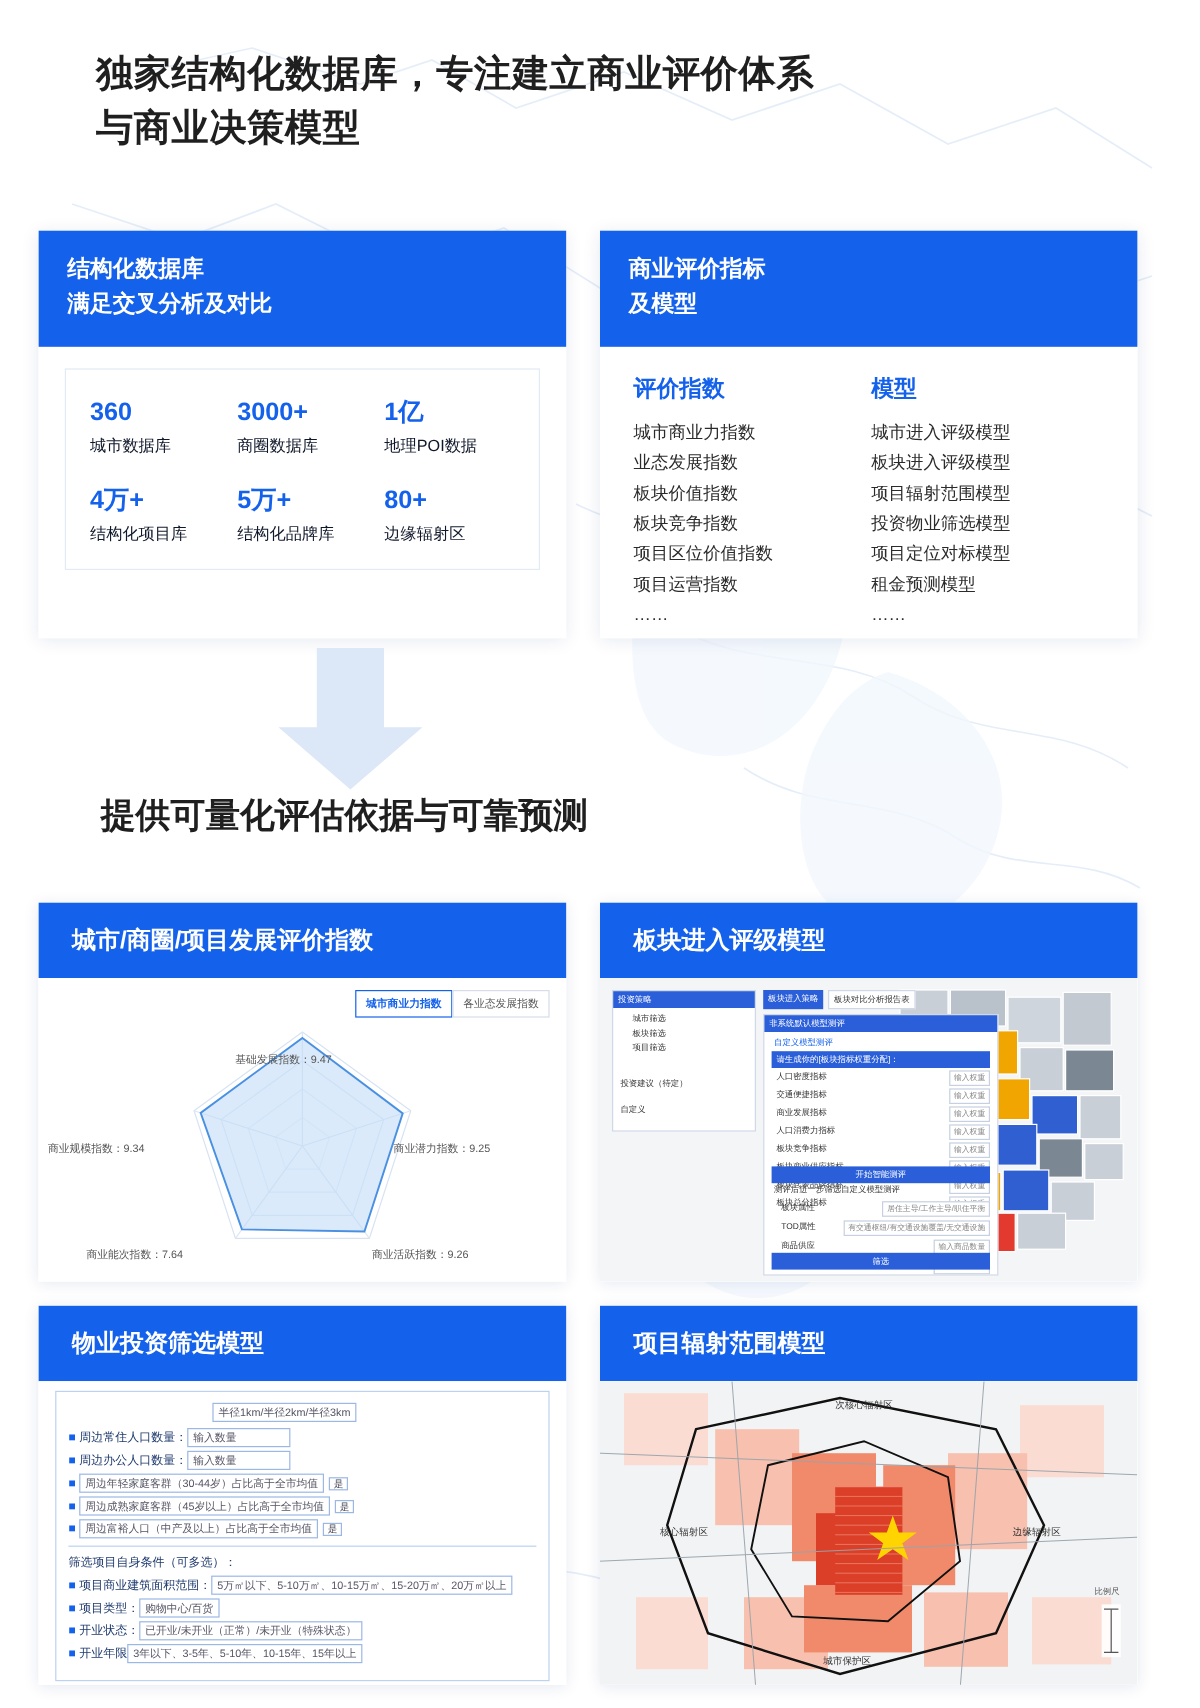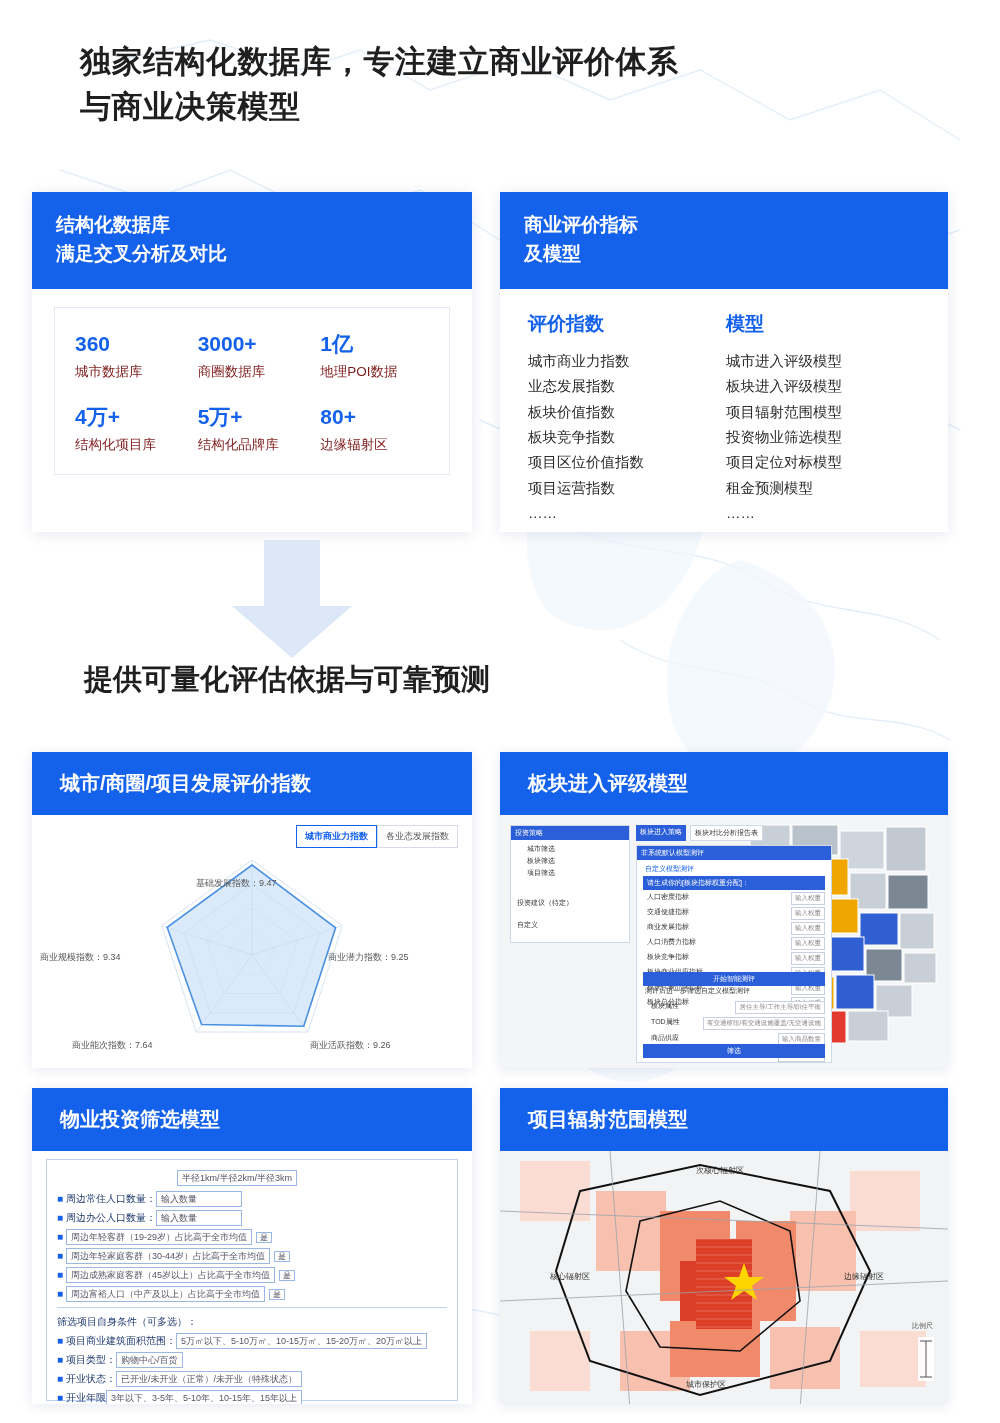--- a/index.html
+++ b/index.html
@@ -71,21 +71,21 @@
   }
   .stat:nth-child(n+4) { margin-bottom: 0; }
   .stat-value {
     color: #1461ec;
     font-size: 21px;
     font-weight: bold;
     line-height: 1.5;
   }
   .stat-label {
     font-size: 13.5px;
-    color: #7f1d1d;
+    color: #0f172a;
     line-height: 1.6;
     margin-top: 2px;
   }
 
   .cols {
     display: flex;
     padding: 22px 24px 0 28px;
   }
   .col { width: 50%; }
   .col-title {
@@ -489,23 +489,20 @@
           <div class="form-row" style="margin-bottom:2px;">
             <span class="ipt" style="margin-left:120px;">半径1km/半径2km/半径3km</span>
           </div>
           <div class="form-row">
             <span class="bullet">■</span><span>周边常住人口数量：</span><span class="ipt" style="width:86px;">输入数量</span>
           </div>
           <div class="form-row">
             <span class="bullet">■</span><span>周边办公人口数量：</span><span class="ipt" style="width:86px;">输入数量</span>
           </div>
           <div class="form-row">
-            <span class="bullet">■</span><span class="ipt" style="border-color:#9bb7e6;">周边年轻客群（19-29岁）占比高于全市均值</span><span class="side-tag" style="margin-left:4px;">是</span>
-          </div>
-          <div class="form-row">
             <span class="bullet">■</span><span class="ipt">周边年轻家庭客群（30-44岁）占比高于全市均值</span><span class="side-tag" style="margin-left:4px;">是</span>
           </div>
           <div class="form-row">
             <span class="bullet">■</span><span class="ipt">周边成熟家庭客群（45岁以上）占比高于全市均值</span><span class="side-tag" style="margin-left:4px;">是</span>
           </div>
           <div class="form-row">
             <span class="bullet">■</span><span class="ipt">周边富裕人口（中产及以上）占比高于全市均值</span><span class="side-tag" style="margin-left:4px;">是</span>
           </div>
 
           <div class="divider-line"></div>

